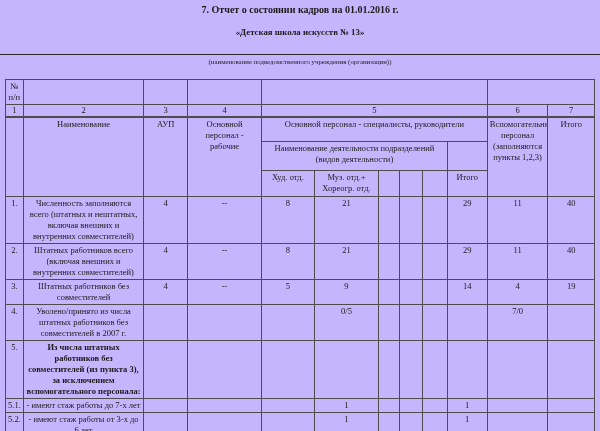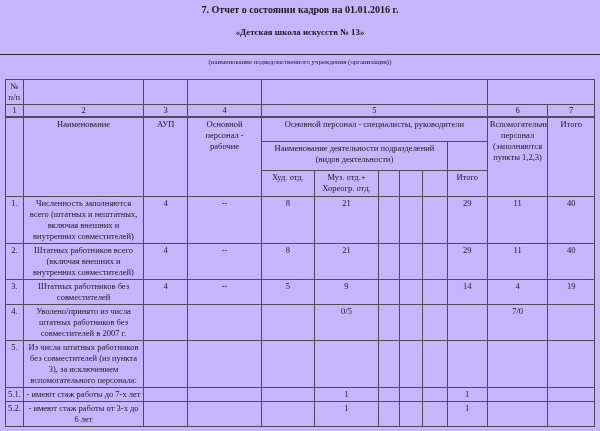--- a/index.html
+++ b/index.html
@@ -57,21 +57,21 @@
     vertical-align: top;
     text-align: center;
     overflow: hidden;
   }
   tr.colnum-row td { border-bottom: 2px solid #4d4d4d; height: 10px; padding: 0 2px; }
   tr.blank-row td { height: 22px; }
   td.hdr { font-weight: normal; }
   td.hdr-plain { font-weight: normal; }
   td.c-num { text-align: left; padding-left: 2px; }
   td.c-name { text-align: left; padding-left: 3px; padding-right: 3px; }
-  tr.bold-row td.c-name { font-weight: normal; margin-top: 41px; }
+  tr.bold-row td.c-name { font-weight: bold; margin-top: 41px; }
   .h-spec { height: 21px; }
   .h-subdiv { height: 26px; }
   .h-dept { height: 23px; }
 </style>
 </head>
 <body>
 
 <div class="page">
 
   <div class="doc-title">7. Отчет о состоянии кадров на 01.01.2016 г.</div>

